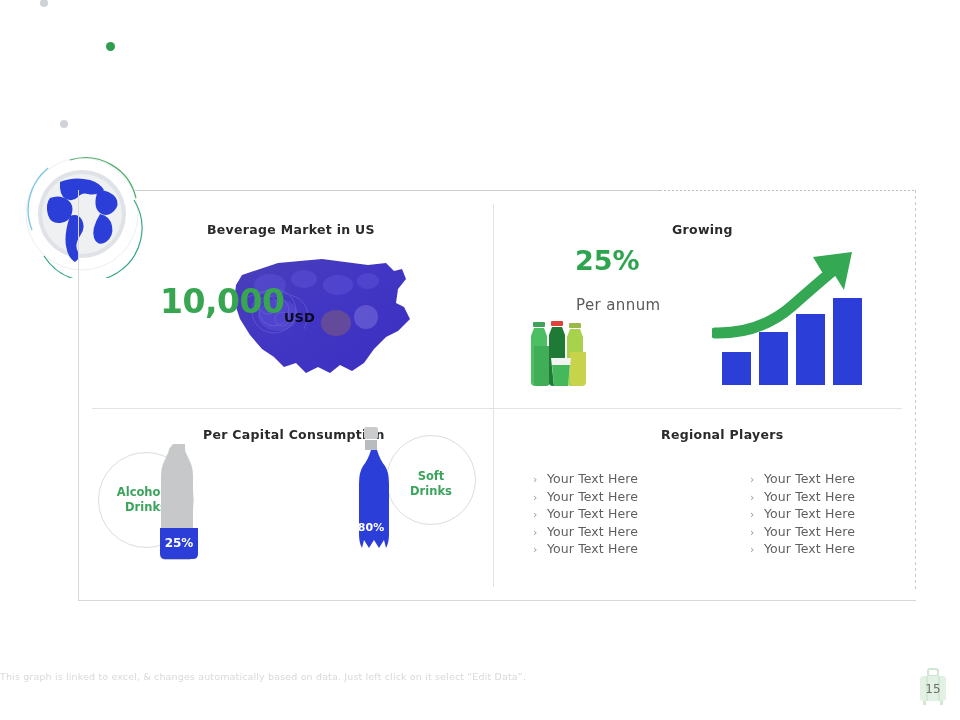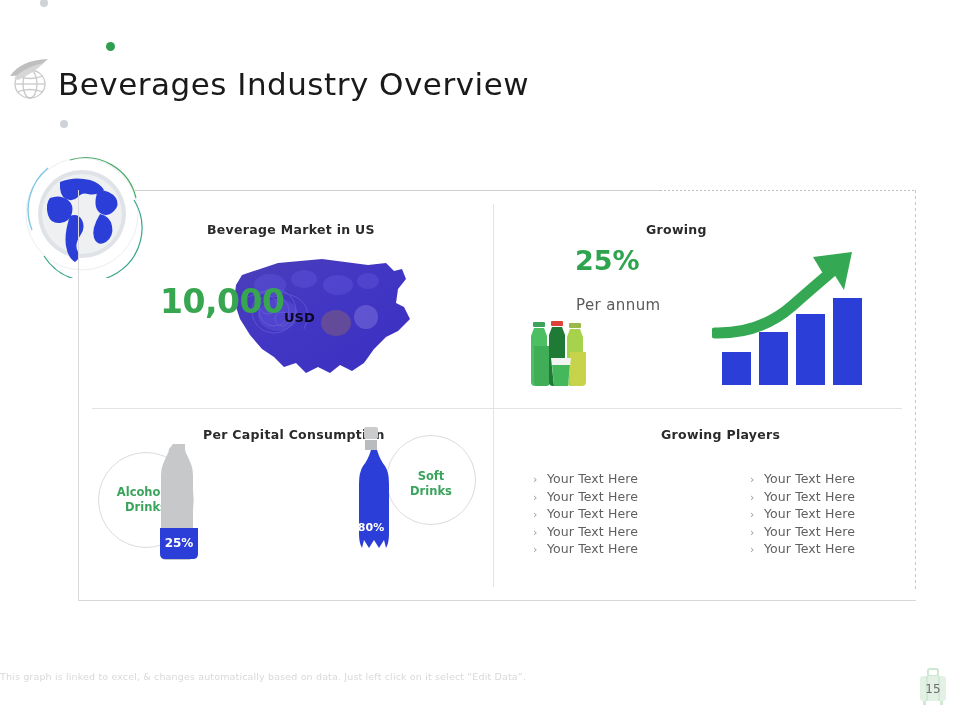--- a/index.html
+++ b/index.html
@@ -53,21 +53,21 @@
   .divider-v { position: absolute; left: 415px; top: 14px; width: 1px; height: 383px; background: #e3e3e3; }
   .divider-h { position: absolute; left: 14px; top: 218px; width: 810px; height: 1px; background: #e3e3e3; }
 
   
   .q-title {
     position: absolute; font-size: 12.5px; font-weight: 700; color: #2a2a2a;
     letter-spacing: 0.3px; white-space: nowrap;
     font-family: "DejaVu Sans", sans-serif;
   }
   #t-market   { left: 129px; top: 32px; }
-  #t-growing  { left: 568px; top: 32px; text-align: center; }
+  #t-growing  { left: 594px; top: 32px; text-align: center; }
   #t-consume  { left: 125px; top: 237px; }
   #t-regional { left: 583px; top: 237px; }
 
   
   .big-green {
     position: absolute; left: 82px; top: 92px;
     font-size: 33px; font-weight: 700; color: #38a651; letter-spacing: -0.5px;
     font-family: "DejaVu Sans", sans-serif;
   }
   .usd-label {
@@ -132,36 +132,20 @@
   .page-num {
     position: absolute; left: 917px; top: 682px; width: 32px; text-align: center;
     font-size: 12px; color: #6b6b6b; font-family: "DejaVu Sans", sans-serif;
   }
 </style>
 </head>
 <body>
 
 <div class="slide">
 
-  <div class="header">
-    <div class="logo-mark">
-      <svg viewBox="0 0 48 44" width="48" height="44">
-        <g fill="none" stroke="#c9c9c9" stroke-width="1.3">
-          <ellipse cx="22" cy="26" rx="15" ry="14"></ellipse>
-          <ellipse cx="22" cy="26" rx="7" ry="14"></ellipse>
-          <line x1="7" y1="26" x2="37" y2="26"></line>
-          <path d="M9 18 Q22 23 35 18"></path>
-          <path d="M9 34 Q22 29 35 34"></path>
-        </g>
-        <path d="M2 18 Q13 2 40 1 Q30 10 22 14 Q14 18 2 18 Z" fill="#bfbfbf"></path>
-        <path d="M6 20 Q18 8 36 5 Q24 16 10 22 Z" fill="#d6d6d6"></path>
-      </svg>
-    </div>
-    <div class="page-title">Beverages Industry Overview</div>
-  </div>
 
   <div class="globe-wrap">
     <svg viewBox="0 0 118 126" width="118" height="126">
       <circle cx="56" cy="62" r="56" fill="none" stroke="#eceef0" stroke-width="1"></circle>
       <path d="M6 78 A54 54 0 0 1 22 16" fill="none" stroke="#7fc8e6" stroke-width="1.4"></path>
       <path d="M18 104 A52 52 0 0 0 108 48" fill="none" stroke="#3aa58c" stroke-width="1.2"></path>
       <path d="M44 8 A52 52 0 0 1 110 46" fill="none" stroke="#4fae6b" stroke-width="1.2"></path>
       <circle cx="56" cy="62" r="44" fill="#dfe2e6"></circle>
       <circle cx="56" cy="62" r="40" fill="#eef0f2"></circle>
       <g fill="#2b3fd8">
@@ -275,21 +259,21 @@
       <svg viewBox="0 0 42 140" width="42" height="140">
         <rect x="14" y="2" width="14" height="12" rx="2" fill="#c9cbcd"></rect>
         <rect x="15" y="15" width="12" height="10" fill="#b9bcbe"></rect>
         <path d="M15 25 h12 q3 10 8 16 q4 6 4 18 v50
                  q0 9 -3 14 l-2 -8 l-5 8 l-5 -8 l-5 8 l-5 -8 l-2 8
                  q-3 -5 -3 -14 v-50 q0 -12 4 -18 q5 -6 8 -16 z" fill="#2b3fd8"></path>
         <text x="21" y="106" font-family="DejaVu Sans, sans-serif" font-size="11" font-weight="700" fill="#ffffff" text-anchor="middle">80%</text>
       </svg>
     </div>
 
-    <div class="q-title" id="t-regional">Growing Players</div>
+    <div class="q-title" id="t-regional">Regional Players</div>
     <div class="bullets" id="bul-left">
         <div class="bullet-row">
           <span class="bullet-chev">›</span>
           <span class="bullet-text">Your Text Here</span>
         </div>
         <div class="bullet-row">
           <span class="bullet-chev">›</span>
           <span class="bullet-text">Your Text Here</span>
         </div>
         <div class="bullet-row">

